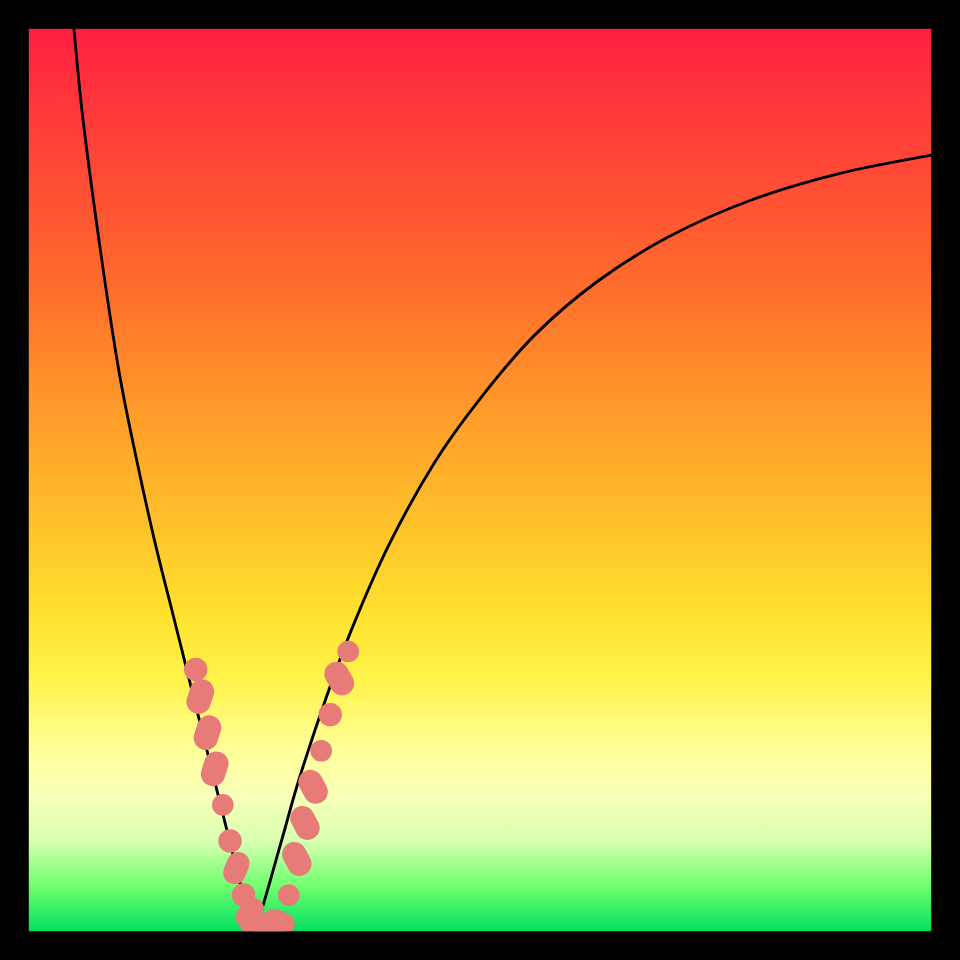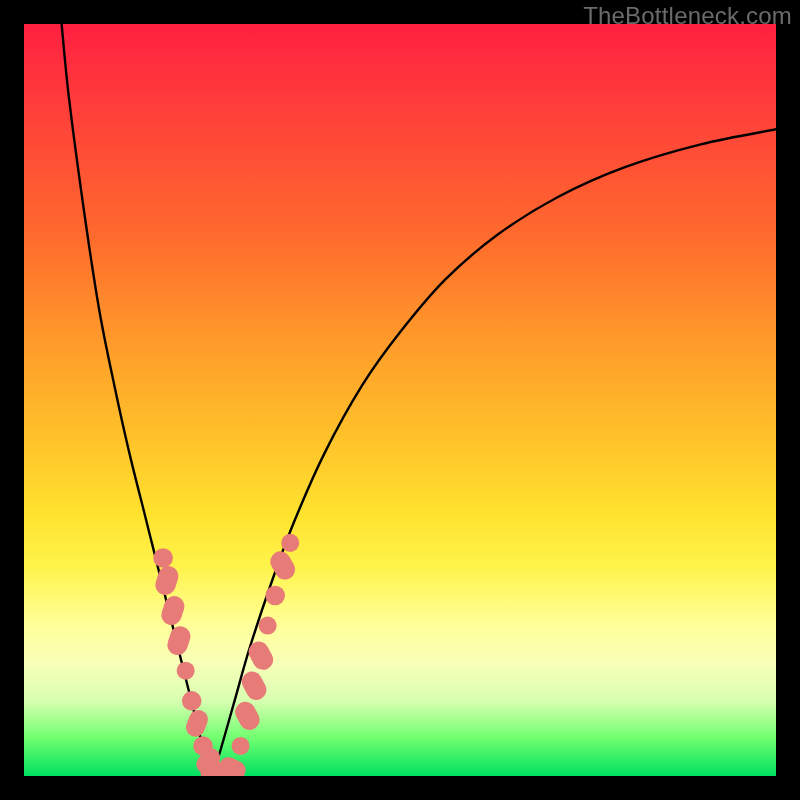--- a/index.html
+++ b/index.html
@@ -54,21 +54,20 @@
     position: absolute;
     top: 0; left: 0;
     width: 752px;
     height: 752px;
   }
 </style>
 </head>
 <body>
 
 <div class="frame">
-  <div class="watermark">TheBottleneck.com</div>
 
   <div class="plot">
     <svg class="curve" viewBox="0 0 752 752" preserveAspectRatio="none">
       <g>
         <path id="left-path" fill="none" stroke="#000" stroke-width="2.4" stroke-linecap="round" d="M 37.6,0 C 38.85333333333333,12.533333333333323 41.36,43.8666666666666 45.12,75.19999999999993 C 48.879999999999995,106.53333333333326 55.14666666666667,152.90666666666667 60.160000000000004,188 C 65.17333333333333,223.09333333333333 70.18666666666667,256.93333333333334 75.2,285.76 C 80.21333333333334,314.58666666666664 85.22666666666666,337.14666666666665 90.24,360.96 C 95.25333333333333,384.7733333333333 100.26666666666668,407.3333333333333 105.28000000000002,428.64 C 110.29333333333335,449.94666666666666 116.56,473.76 120.32000000000001,488.8 C 124.08000000000001,503.84000000000003 125.33333333333334,508.85333333333335 127.84,518.88 C 130.34666666666666,528.9066666666666 132.85333333333332,538.9333333333334 135.35999999999999,548.96 C 137.86666666666665,558.9866666666667 140.37333333333333,569.0133333333333 142.88,579.04 C 145.38666666666666,589.0666666666666 147.89333333333335,599.0933333333334 150.4,609.12 C 152.90666666666667,619.1466666666666 155.41333333333333,629.1733333333334 157.92,639.2 C 160.42666666666665,649.2266666666667 162.93333333333334,659.2533333333333 165.44,669.28 C 167.94666666666666,679.3066666666666 170.45333333333335,689.3333333333334 172.96,699.36 C 175.46666666666667,709.3866666666667 177.97333333333333,720.6666666666667 180.48,729.44 C 182.98666666666665,738.2133333333334 186.74666666666667,748.24 188,752"></path>
         <path id="right-path" fill="none" stroke="#000" stroke-width="2.4" stroke-linecap="round" d="M 188,752 C 189.25333333333333,748.24 191.76,741.9733333333334 195.52,729.44 C 199.28000000000003,716.9066666666668 205.5466666666667,694.3466666666666 210.56000000000003,676.8 C 215.57333333333335,659.2533333333333 219.33333333333331,644.2133333333333 225.6,624.16 C 231.86666666666667,604.1066666666667 240.64000000000004,577.7866666666666 248.16000000000003,556.48 C 255.68,535.1733333333334 261.94666666666666,517.6266666666667 270.71999999999997,496.32 C 279.4933333333333,475.0133333333333 289.52,451.2 300.8,428.64 C 312.08000000000004,406.08 325.8666666666667,381.0133333333333 338.40000000000003,360.96 C 350.9333333333334,340.90666666666664 362.2133333333333,325.86666666666673 376,308.32000000000005 C 389.7866666666667,290.77333333333337 404.8266666666667,271.9733333333333 421.12000000000006,255.67999999999995 C 437.4133333333334,239.38666666666663 454.96000000000004,224.34666666666672 473.76,210.56000000000006 C 492.55999999999995,196.7733333333334 512.6133333333332,184.24000000000004 533.92,172.96000000000004 C 555.2266666666667,161.68000000000004 577.7866666666666,151.65333333333334 601.6,142.88 C 625.4133333333334,134.10666666666665 651.7333333333333,126.58666666666672 676.8000000000001,120.32000000000005 C 701.8666666666668,114.05333333333338 739.4666666666667,107.78666666666665 752,105.27999999999997"></path>
       </g>
       <g id="scatter-layer">
           <circle cx="139.12" cy="533.9200000000001" r="9.776000000000002" fill="#e77b78"></circle>
           <rect x="128.216" y="546.328" width="29.328" height="20.304" rx="10.152" ry="10.152" fill="#e77b78" transform="rotate(-72 142.88 556.48)"></rect>

